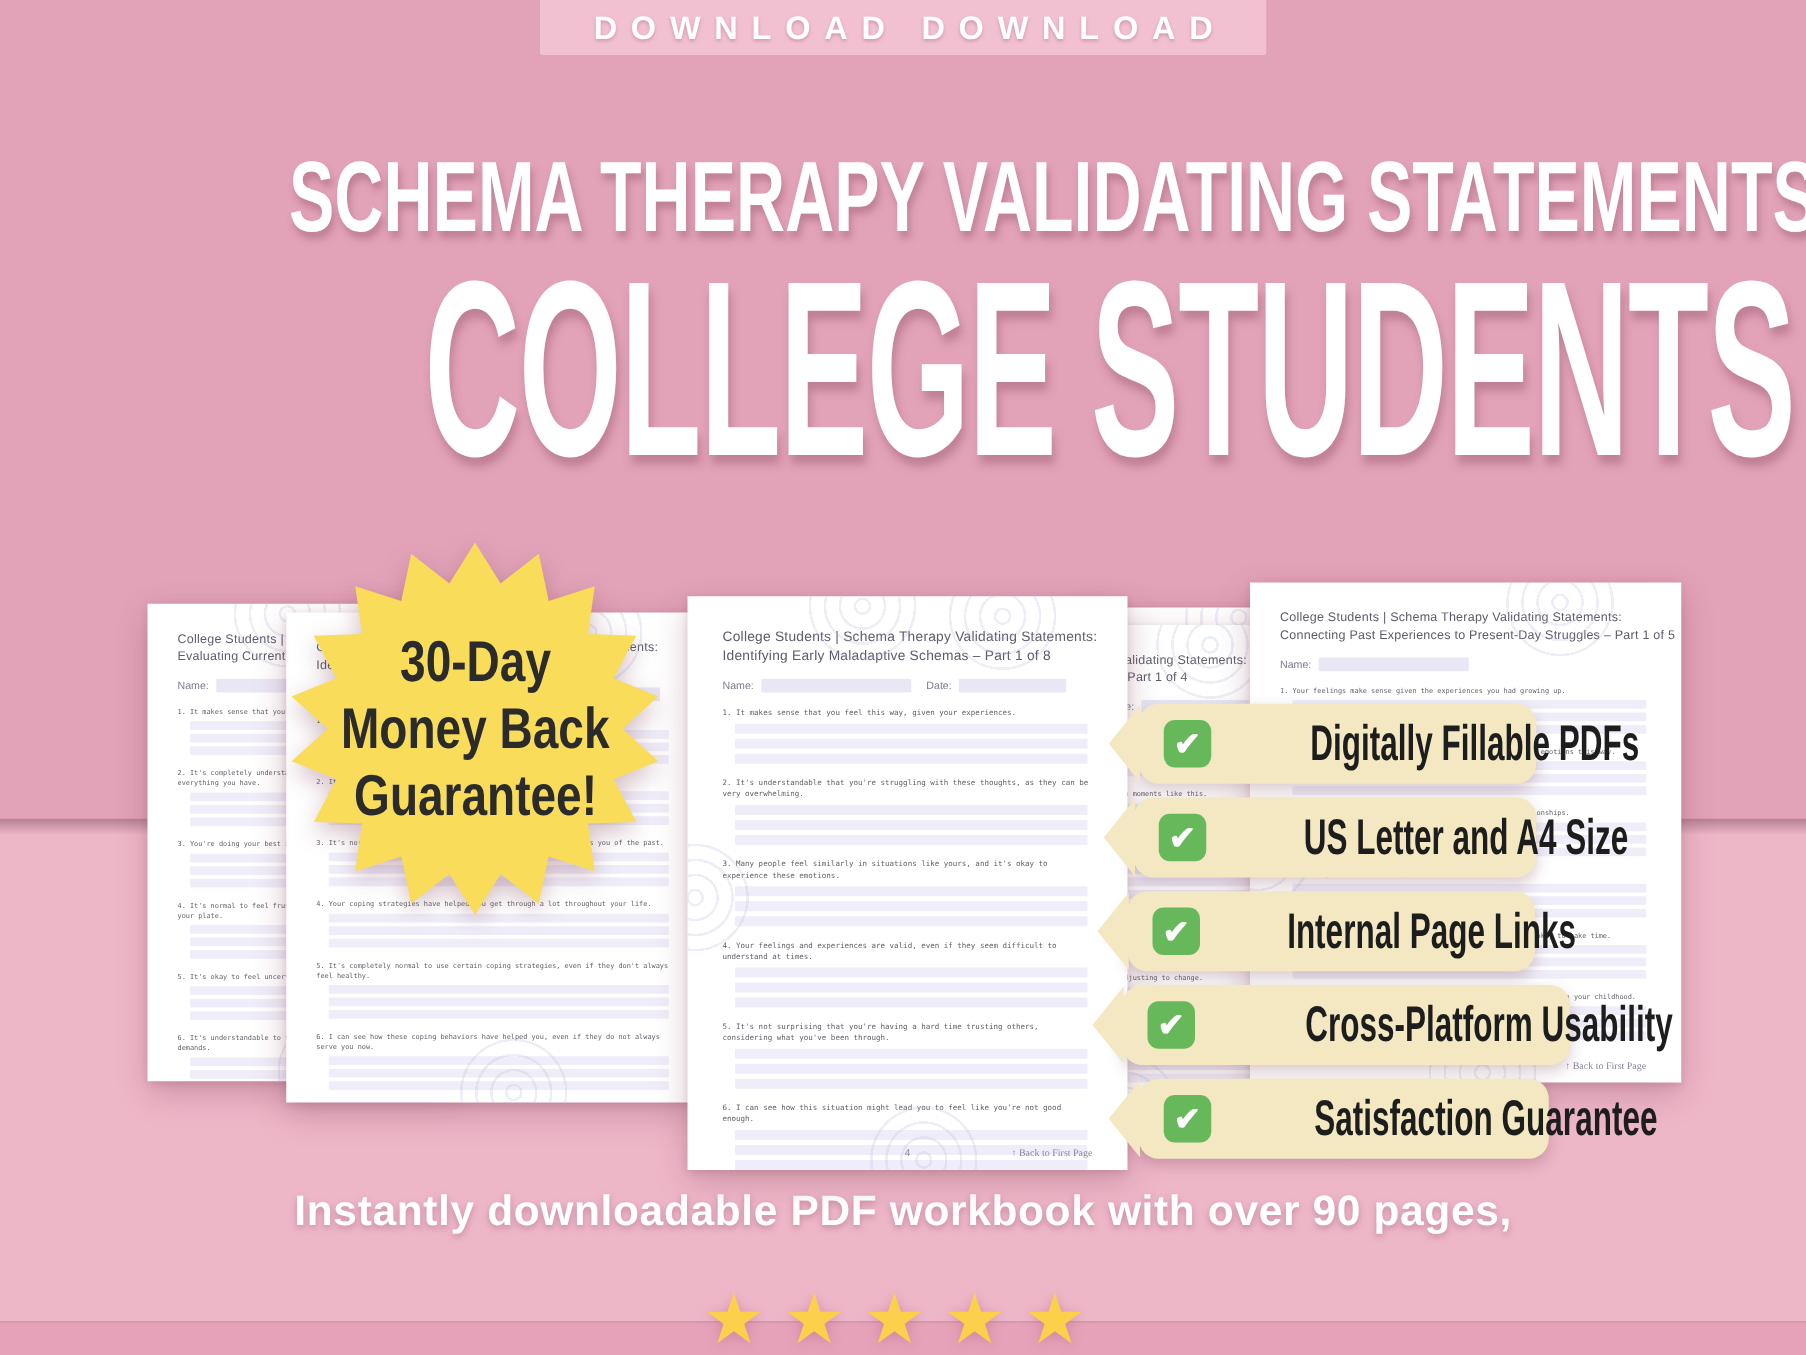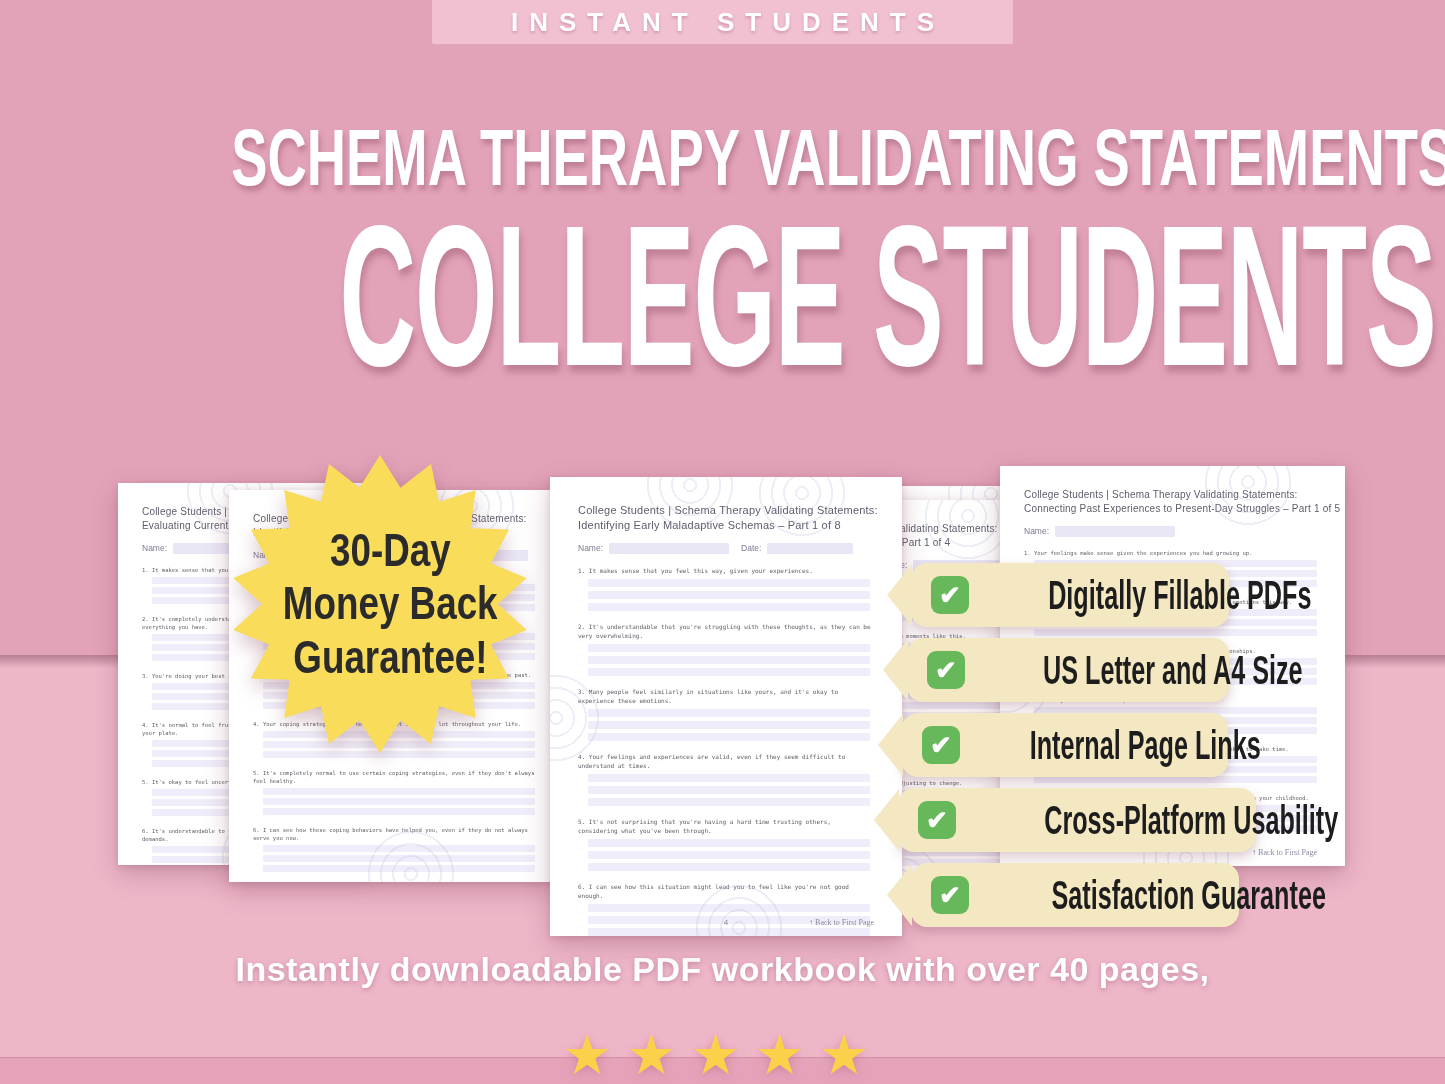--- a/index.html
+++ b/index.html
@@ -61,21 +61,21 @@
   .pgnum{position:absolute;left:50%;transform:translateX(-50%);}
   .backlink{margin-left:auto;font-family:Liberation Serif, serif;}
 
   .orn{position:absolute;width:96px;height:96px;border-radius:50%;pointer-events:none;opacity:.55;
     background:repeating-radial-gradient(circle at center,
       rgba(173,181,216,0) 0 5px, rgba(173,181,216,.40) 5px 7px, rgba(173,181,216,0) 7px 12px);}
   .orn.ot1{top:-40px;left:26%;} .orn.ot2{top:-32px;left:58%;}
   .orn.ob{bottom:-40px;left:40%;} .orn.ol{top:42%;left:-42px;}
 
   
-  .burst{position:absolute;left:230px;top:454px;width:300px;height:300px;z-index:7;padding-left:20px;}
+  .burst{position:absolute;left:230px;top:433px;width:300px;height:300px;z-index:7;}
   .burst svg{position:absolute;inset:0;filter:drop-shadow(0 7px 10px rgba(130,65,90,.35));}
   .burst-text{position:absolute;inset:0;display:flex;flex-direction:column;align-items:center;
     justify-content:center;gap:0;}
   .burst-line{display:block;font-size:46px;line-height:1.16;font-weight:700;color:#2b2b2b;
     transform:scaleX(.8);transform-origin:center;white-space:nowrap;}
 
   
   .badges{position:absolute;left:898px;top:563px;z-index:8;}
   .badge{position:relative;height:64px;margin-bottom:11px;background:#f3e8c2;border-radius:16px;
     display:flex;align-items:center;box-shadow:0 5px 12px rgba(120,60,80,.28);}
@@ -103,21 +103,21 @@
 </style>
 </head>
 <body>
 
 <div class="canvas">
 
   <div class="bg-lower"></div>
   <div class="bg-band"></div>
 
   <div class="banner">
-    <span>INSTANT STUDENTS</span>
+    <span>DOWNLOAD DOWNLOAD</span>
   </div>
 
   <h1 class="title1">SCHEMA THERAPY VALIDATING STATEMENTS FOR</h1>
   <h1 class="title2">COLLEGE STUDENTS</h1>
 
   <section class="pg pg-l1">
     <span class="orn ot1"></span>
     <span class="orn ob"></span>
     <div class="pg-head">College Students | Schema Therapy Validating Statements:</div>
     <div class="pg-sub">Evaluating Current Life Stressors   – Part 1 of 4</div>
@@ -466,17 +466,17 @@
       <span class="blabel">Cross-Platform Usability</span>
     </div>
       <div class="badge">
       <span class="check">
         <i>✔</i>
       </span>
       <span class="blabel">Satisfaction Guarantee</span>
     </div>
     </div>
 
-  <div class="foot-line fl1">Instantly downloadable PDF workbook with over 40 pages,</div>
+  <div class="foot-line fl1">Instantly downloadable PDF workbook with over 90 pages,</div>
 
   <div class="stars"><span class="star">★</span><span class="star">★</span><span class="star">★</span><span class="star">★</span><span class="star">★</span></div>
 
 </div>
 
 </body></html>

